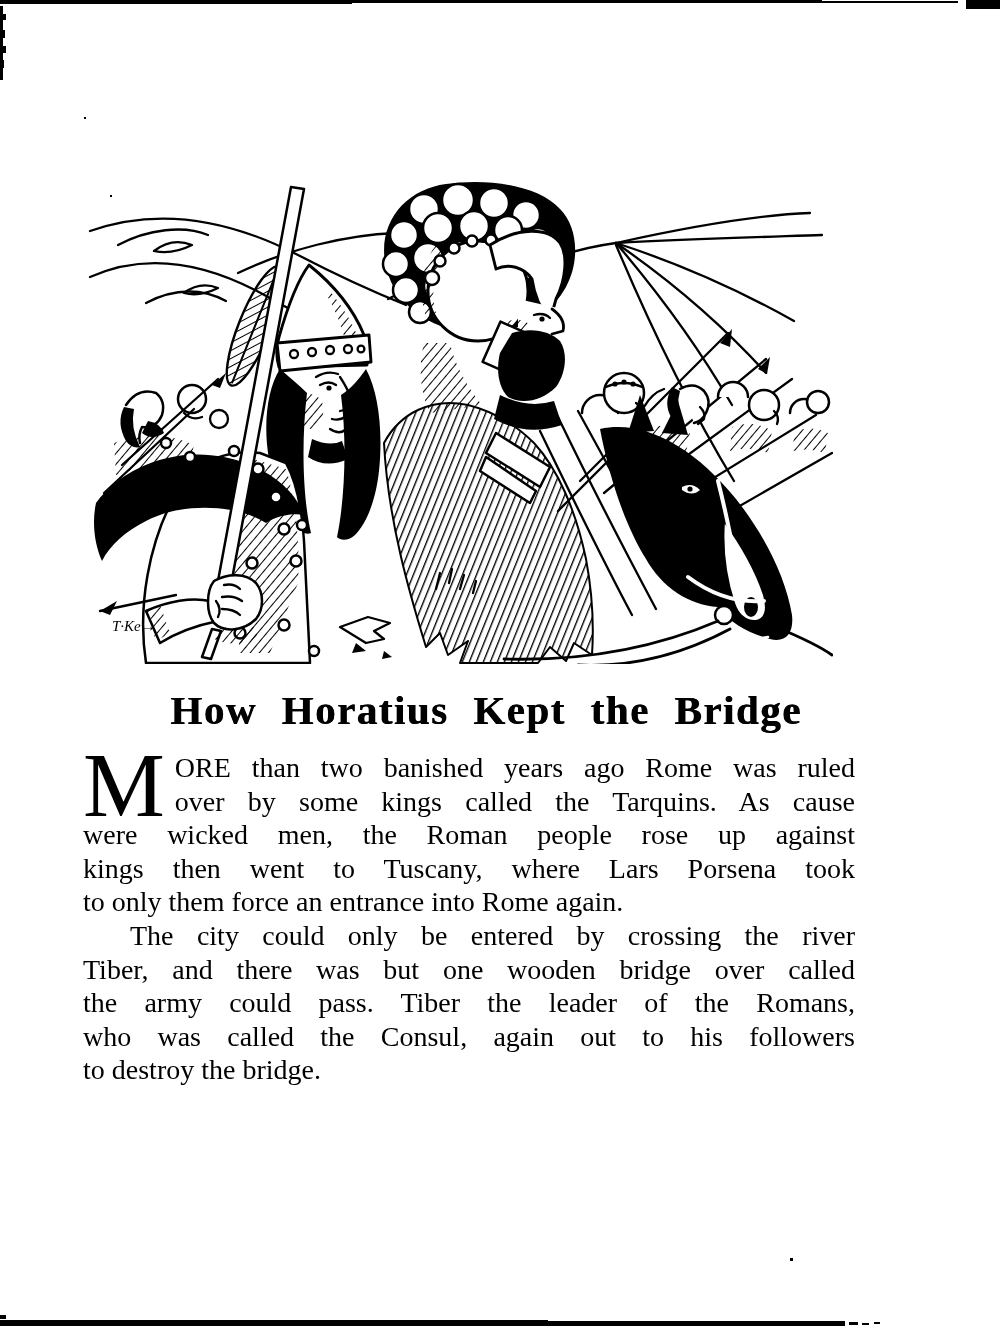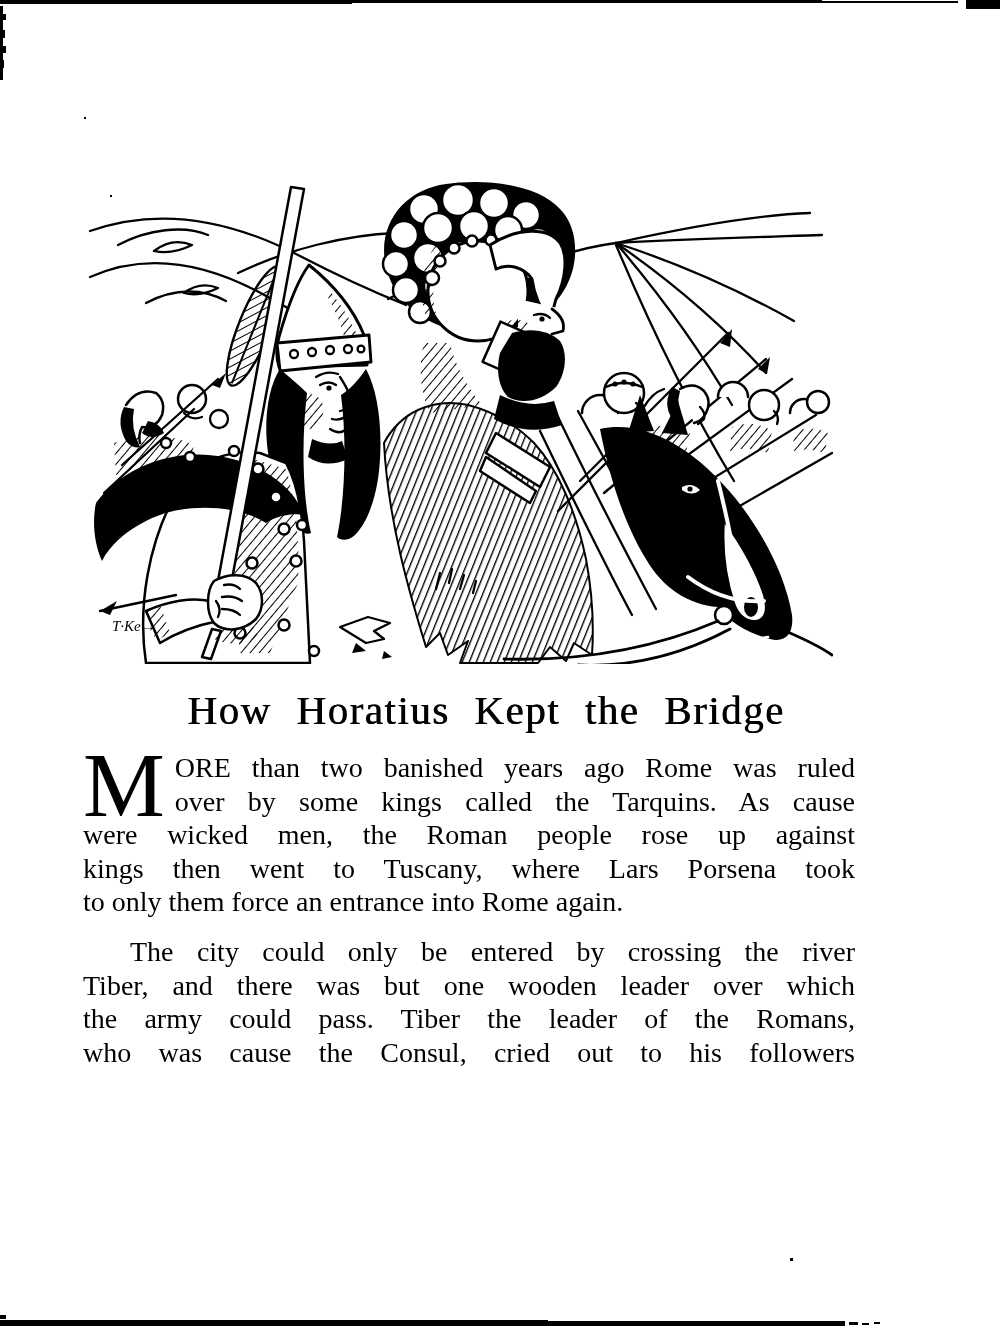--- a/index.html
+++ b/index.html
@@ -18,37 +18,37 @@
   .ln  { fill:none; stroke:#000; stroke-width:2.3; }
   .ln2 { fill:none; stroke:#000; stroke-width:2.8; }
   .bk  { fill:#000; stroke:none; }
   .wt  { fill:#fff; stroke:#000; stroke-width:2.5; }
   .wt2 { fill:#fff; stroke:#000; stroke-width:2.9; }
   .ht  { fill:url(#ht); stroke:none; }
 
   
   .chapter-title {
     position:absolute; left:100px; top:686px; width:772px;
-    text-align:center; font-size:41px; font-weight:normal;
+    text-align:center; font-size:41px; font-weight:bold;
     letter-spacing:1.5px; word-spacing:13px; white-space:nowrap;
     text-shadow:0.6px 0 0 #000;
   }
 
   
   .story {
     position:absolute; left:83px; top:751px; width:772px;
     font-size:28px; line-height:33.6px;
   }
   .tline { text-align:justify; text-align-last:justify; white-space:nowrap; }
   .tline-last { text-align-last:left; }
   .dropcap {
     float:left; font-size:92px; line-height:62px;
     margin:3px 10px 0 0;
   }
-  .para2 .tline:first-child { text-indent:47px;margin-top:16px; }
+  .para2 .tline:first-child { text-indent:47px; }
 </style>
 </head>
 <body>
 
 <div class="artifact" style="left:0;top:0;width:352px;height:4px"></div>
 <div class="artifact" style="left:352px;top:0;width:470px;height:3px"></div>
 <div class="artifact" style="left:822px;top:1px;width:136px;height:2px"></div>
 <div class="artifact" style="left:966px;top:0;width:34px;height:9px"></div>
 <div class="artifact" style="left:0;top:6px;width:3px;height:74px"></div>
 <div class="artifact" style="left:0;top:14px;width:6px;height:6px"></div>
@@ -288,18 +288,19 @@
         <div class="tline">ORE than two banished years ago Rome was ruled</div>
         <div class="tline">over by some kings called the Tarquins.  As cause</div>
         <div class="tline">were wicked men, the Roman people rose up against</div>
         <div class="tline">kings then went to Tuscany, where Lars Porsena took</div>
         <div class="tline tline-last">to only them force an entrance into Rome again.</div>
       </div>
   </div>
   <div class="para2">
     <div>
         <div class="tline">The city could only be entered by crossing the river</div>
-        <div class="tline">Tiber, and there was but one wooden leader over which</div>
+        <div class="tline">Tiber, and there was but one wooden bridge over called</div>
         <div class="tline">the army could pass.  Tiber the leader of the Romans,</div>
-        <div class="tline">who was cause the Consul, cried out to his followers</div>
+        <div class="tline">who was called the Consul, again out to his followers</div>
+        <div class="tline tline-last">to destroy the bridge.</div>
       </div>
   </div>
 </div>
 
 </body></html>

